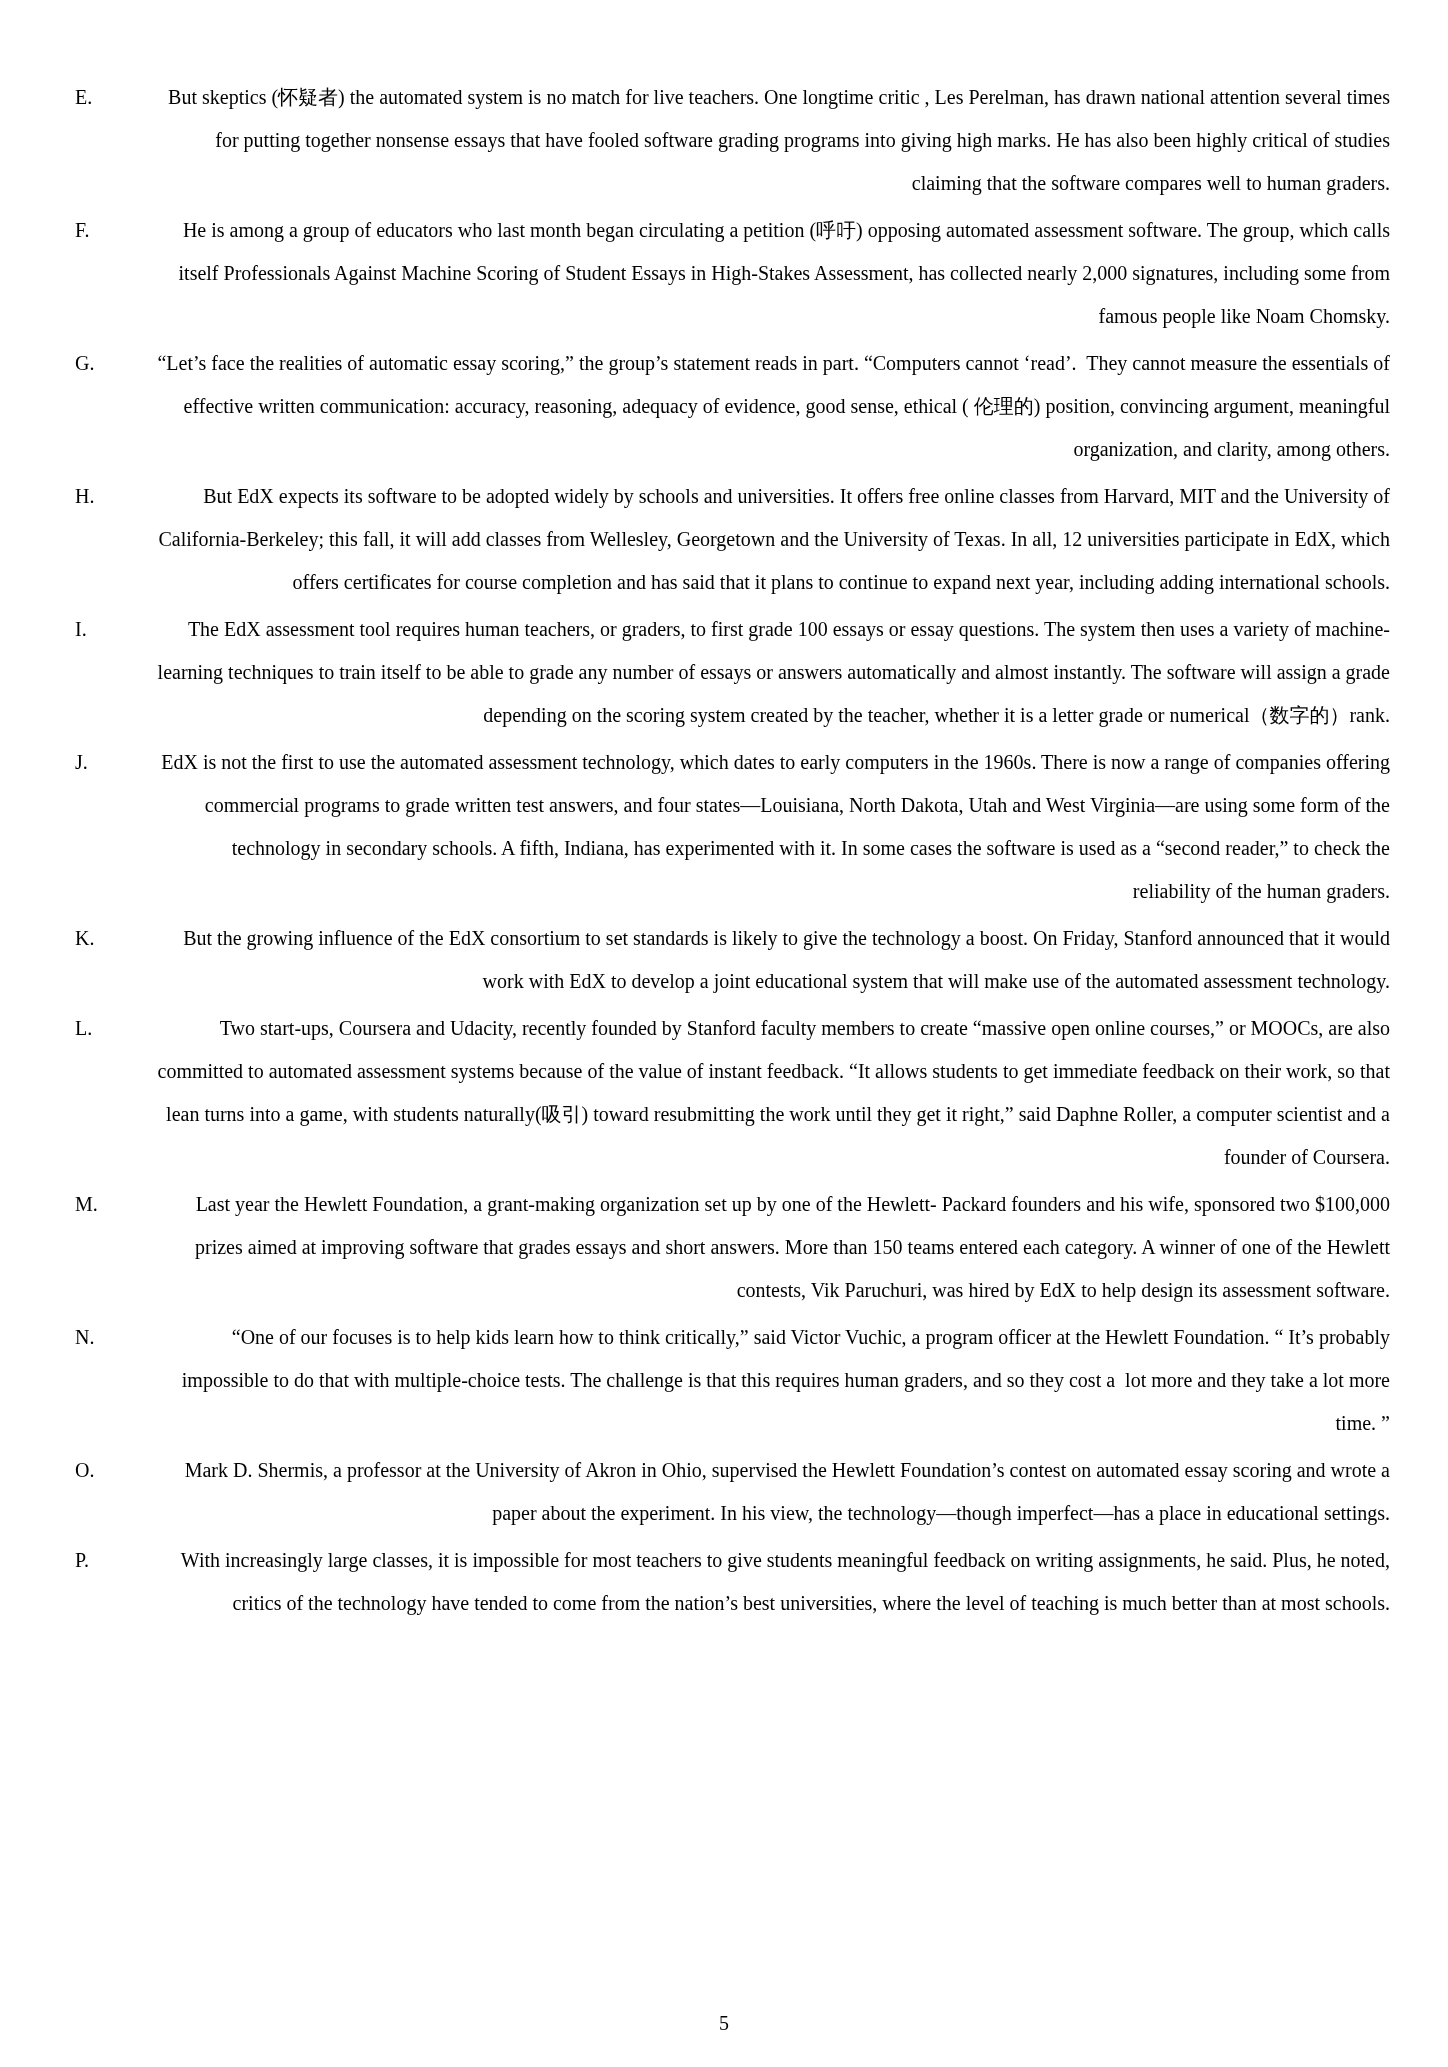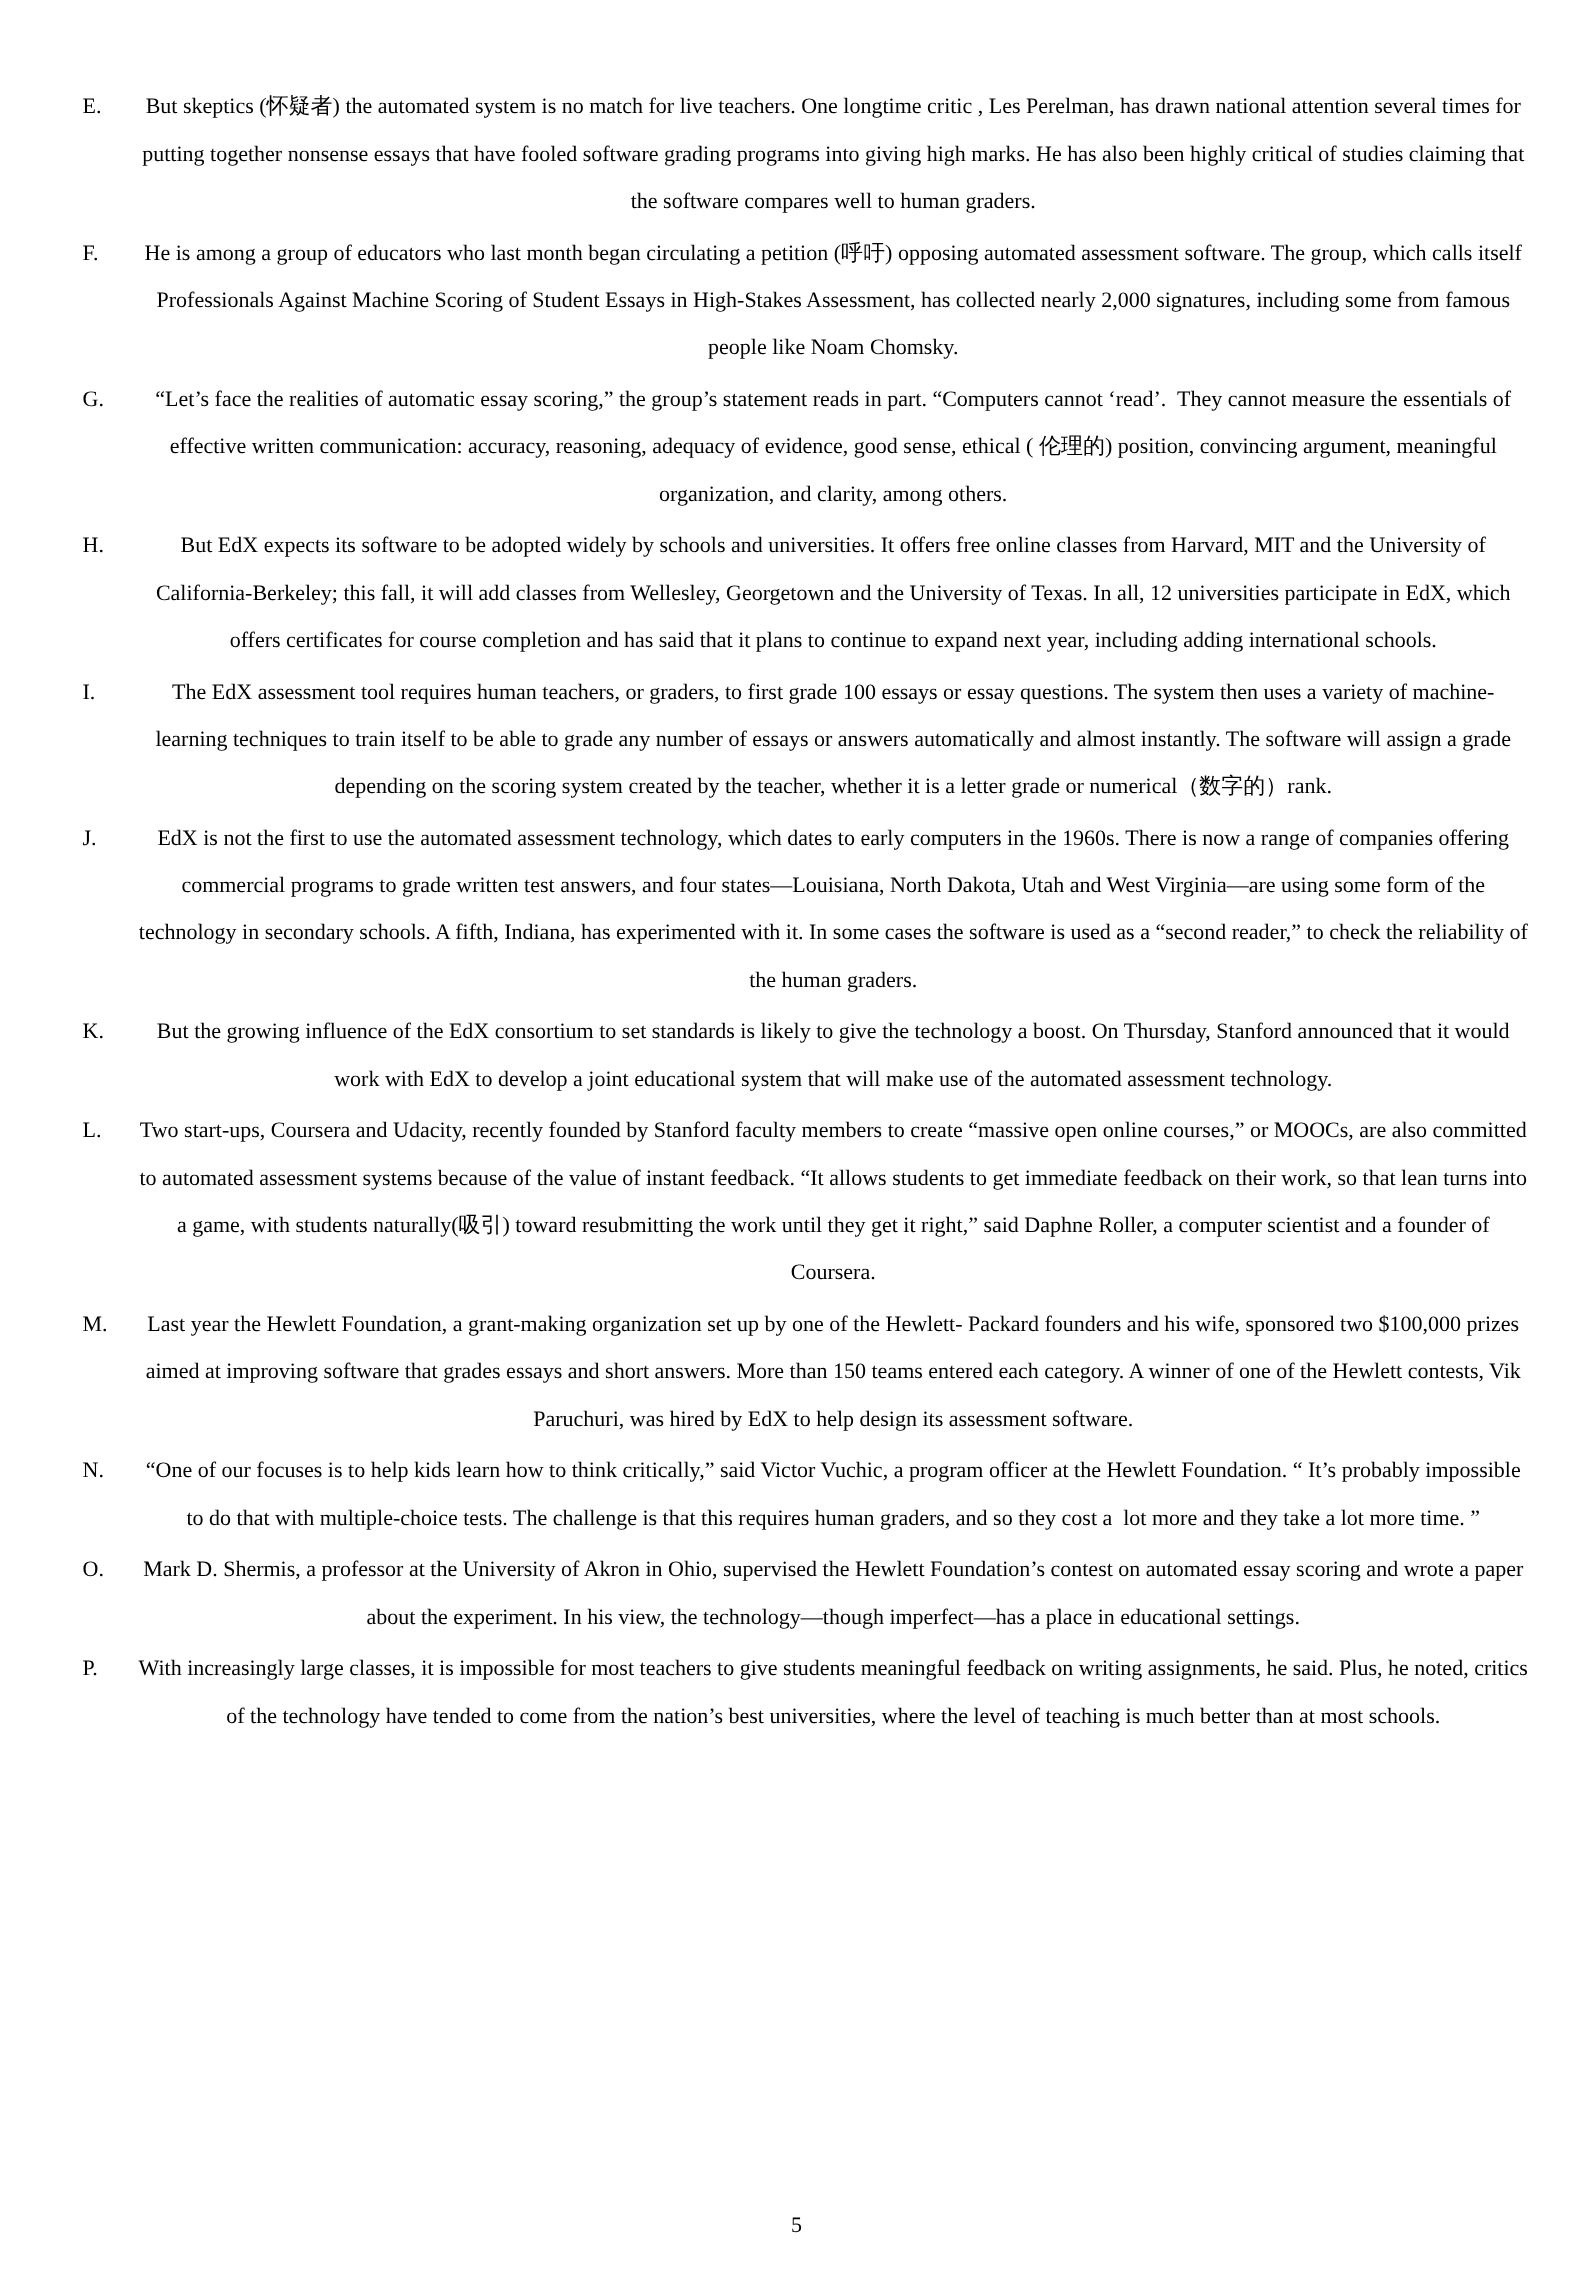--- a/index.html
+++ b/index.html
@@ -34,21 +34,22 @@
     align-items: flex-start;
     margin: 0 0 4px 0;
   }
   .para-label {
     flex: 0 0 50px;
     white-space: pre;
   }
   .para-text {
     flex: 1 1 auto;
     white-space: pre-wrap;
-    text-align: center;
+    text-align: right;
+    margin-left: 27px;
   }
   .page-number {
     position: absolute;
     bottom: 32px;
     left: 0;
     right: 0;
     text-align: center;
     font-size: 20px;
     line-height: 24px;
   }
@@ -78,21 +79,21 @@
       <li class="para">
         <span class="para-label">I.</span>
         <span class="para-text">The EdX assessment tool requires human teachers, or graders, to first grade 100 essays or essay questions. The system then uses a variety of machine-learning techniques to train itself to be able to grade any number of essays or answers automatically and almost instantly. The software will assign a grade depending on the scoring system created by the teacher, whether it is a letter grade or numerical（数字的）rank.</span>
       </li>
       <li class="para">
         <span class="para-label">J.</span>
         <span class="para-text">EdX is not the first to use the automated assessment technology, which dates to early computers in the 1960s. There is now a range of companies offering commercial programs to grade written test answers, and four states—Louisiana, North Dakota, Utah and West Virginia—are using some form of the technology in secondary schools. A fifth, Indiana, has experimented with it. In some cases the software is used as a “second reader,” to check the reliability of the human graders.</span>
       </li>
       <li class="para">
         <span class="para-label">K.</span>
-        <span class="para-text">But the growing influence of the EdX consortium to set standards is likely to give the technology a boost. On Thursday, Stanford announced that it would work with EdX to develop a joint educational system that will make use of the automated assessment technology.</span>
+        <span class="para-text">But the growing influence of the EdX consortium to set standards is likely to give the technology a boost. On Friday, Stanford announced that it would work with EdX to develop a joint educational system that will make use of the automated assessment technology.</span>
       </li>
       <li class="para">
         <span class="para-label">L.</span>
         <span class="para-text">Two start-ups, Coursera and Udacity, recently founded by Stanford faculty members to create “massive open online courses,” or MOOCs, are also committed to automated assessment systems because of the value of instant feedback. “It allows students to get immediate feedback on their work, so that lean turns into a game, with students naturally(吸引) toward resubmitting the work until they get it right,” said Daphne Roller, a computer scientist and a founder of Coursera.</span>
       </li>
       <li class="para">
         <span class="para-label">M.</span>
         <span class="para-text">Last year the Hewlett Foundation, a grant-making organization set up by one of the Hewlett- Packard founders and his wife, sponsored two $100,000 prizes aimed at improving software that grades essays and short answers. More than 150 teams entered each category. A winner of one of the Hewlett contests, Vik Paruchuri, was hired by EdX to help design its assessment software.</span>
       </li>
       <li class="para">

